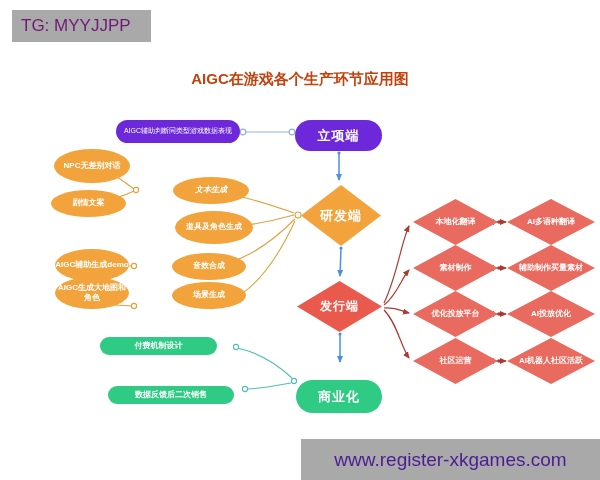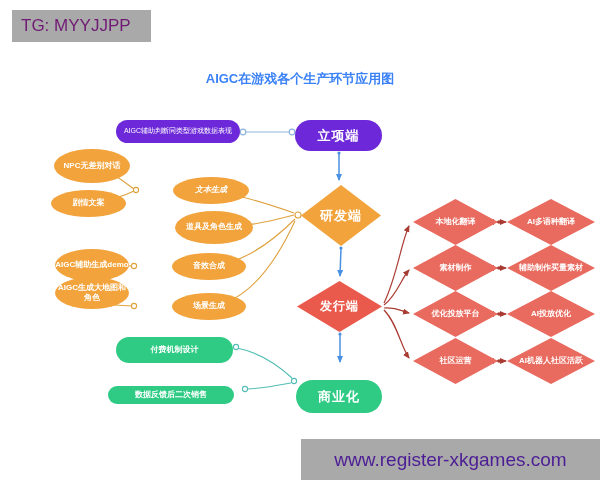--- a/index.html
+++ b/index.html
@@ -18,49 +18,49 @@
   .green{background:#2fcb84;}
   .fs7{font-size:7px;line-height:1.2;}
   .fs8{font-size:8px;line-height:1.3;font-weight:700;}
   .stage{font-size:13px;font-weight:700;letter-spacing:1px;}
   .pad{padding:0 12px;}
   #wm-top{position:absolute;left:12px;top:10px;width:139px;height:32px;background:#a9a9a9;
           color:#701a75;font-size:17px;display:flex;align-items:center;padding-left:9px;
           box-sizing:border-box;z-index:5;}
   #wm-bottom{position:absolute;left:301px;top:439px;width:299px;height:41px;background:#a9a9a9;
           color:#4c1d95;font-size:19px;display:flex;align-items:center;justify-content:center;z-index:5;}
-  #title{position:absolute;left:0;right:0;top:70px;text-align:center;font-size:13px;
-          font-weight:700;color:#3b82f6;z-index:3;}
+  #title{position:absolute;left:0;right:0;top:70px;text-align:center;font-size:15px;
+          font-weight:700;color:#c2410c;z-index:3;}
   
   .n-data{left:116px;top:120px;width:124px;height:23px;}
   .n-lixiang{left:295px;top:120px;width:87px;height:31px;}
   .n-yanfa{left:301px;top:185px;width:80px;height:61px;}
   .n-faxing{left:297px;top:281px;width:85px;height:51px;font-size:12px;}
   .n-shangye{left:296px;top:380px;width:86px;height:33px;}
   
   .n-l1{left:18px;top:149px;width:76px;height:34px;}
   .n-l2{left:15px;top:190px;width:75px;height:27px;}
   .n-l3{left:19px;top:249px;width:74px;height:32px;}
   .n-l4{left:19px;top:277px;width:74px;height:32px;}
   
   .n-m1{left:137px;top:177px;width:76px;height:27px;font-style:italic;}
   .n-m2{left:139px;top:211px;width:78px;height:33px;}
   .n-m3{left:136px;top:253px;width:74px;height:27px;}
-  .n-m4{left:136px;top:293px;width:74px;height:27px;}
+  .n-m4{left:136px;top:282px;width:74px;height:27px;}
   
   .n-r1a{left:413px;top:199px;width:85px;height:46px;}
   .n-r1b{left:507px;top:199px;width:88px;height:46px;}
   .n-r2a{left:413px;top:245px;width:85px;height:46px;}
   .n-r2b{left:507px;top:245px;width:88px;height:46px;}
   .n-r3a{left:413px;top:291px;width:85px;height:46px;}
   .n-r3b{left:507px;top:291px;width:88px;height:46px;}
   .n-r4a{left:413px;top:338px;width:85px;height:46px;}
   .n-r4b{left:507px;top:338px;width:88px;height:46px;}
   
-  .n-g1{left:116px;top:337px;width:117px;height:26px;}
+  .n-g1{left:100px;top:337px;width:117px;height:18px;}
   .n-g2{left:108px;top:386px;width:126px;height:18px;}
 </style>
 </head>
 <body>
 
 <div id="canvas">
 
   <div id="wm-top">TG: MYYJJPP</div>
 
   <div id="title">AIGC在游戏各个生产环节应用图</div>

